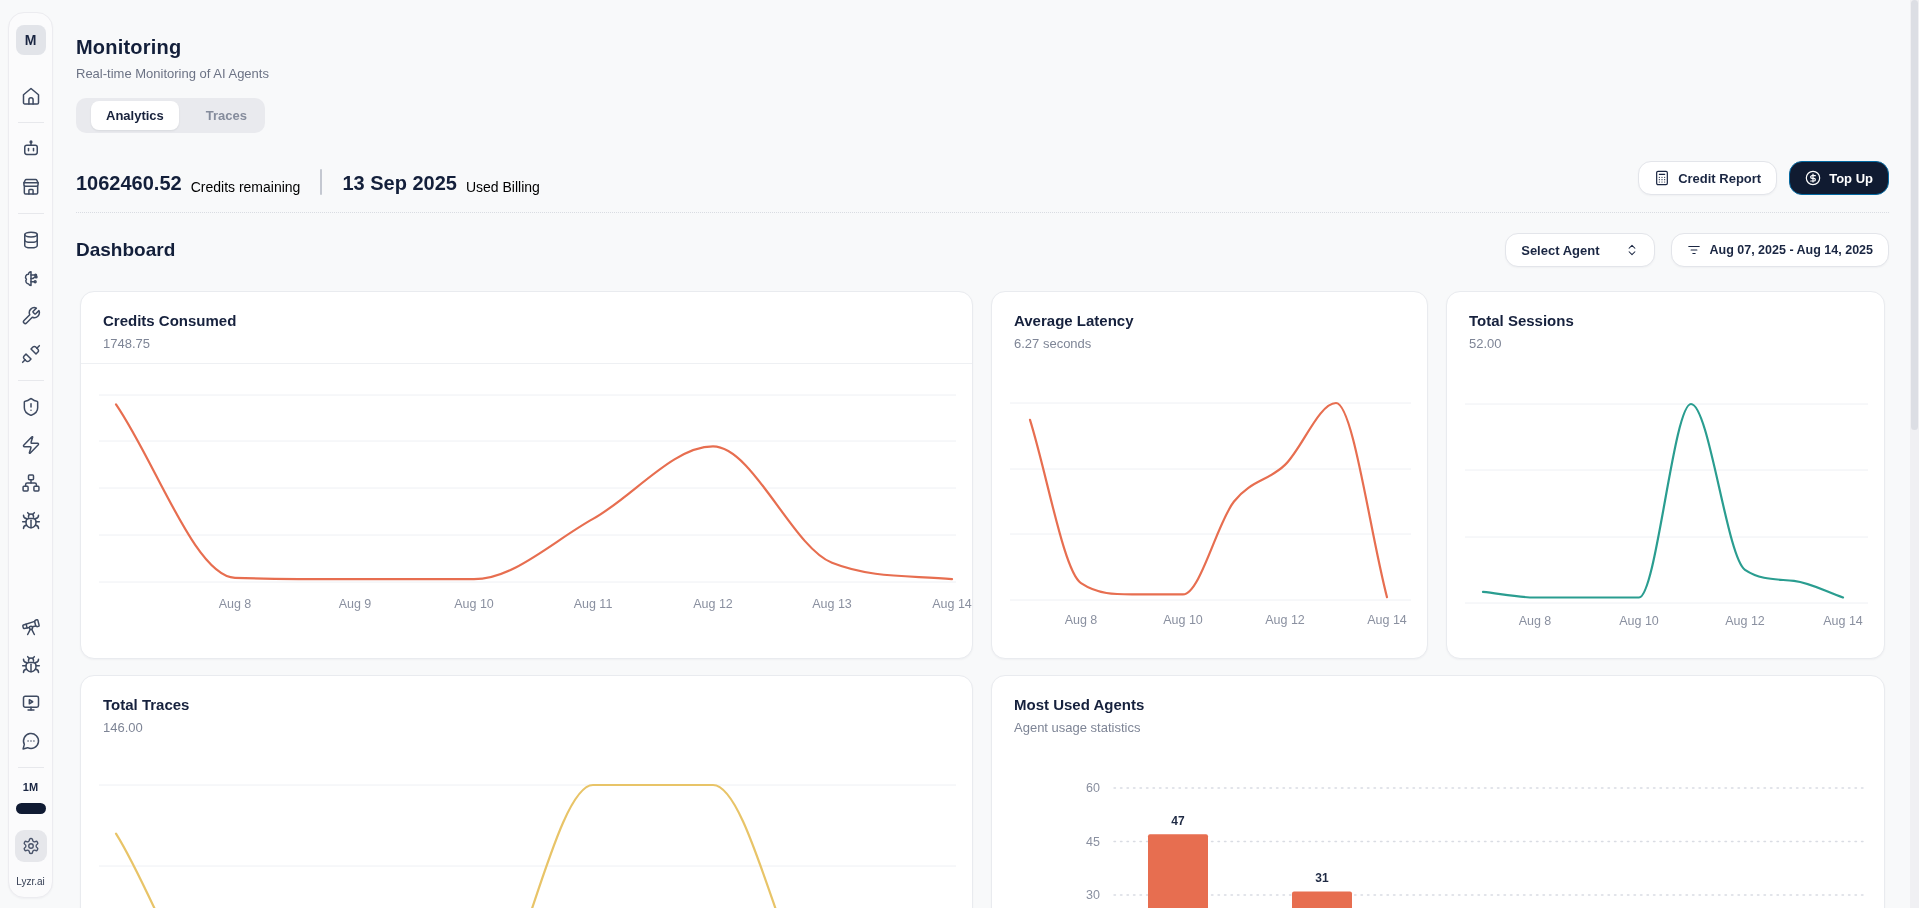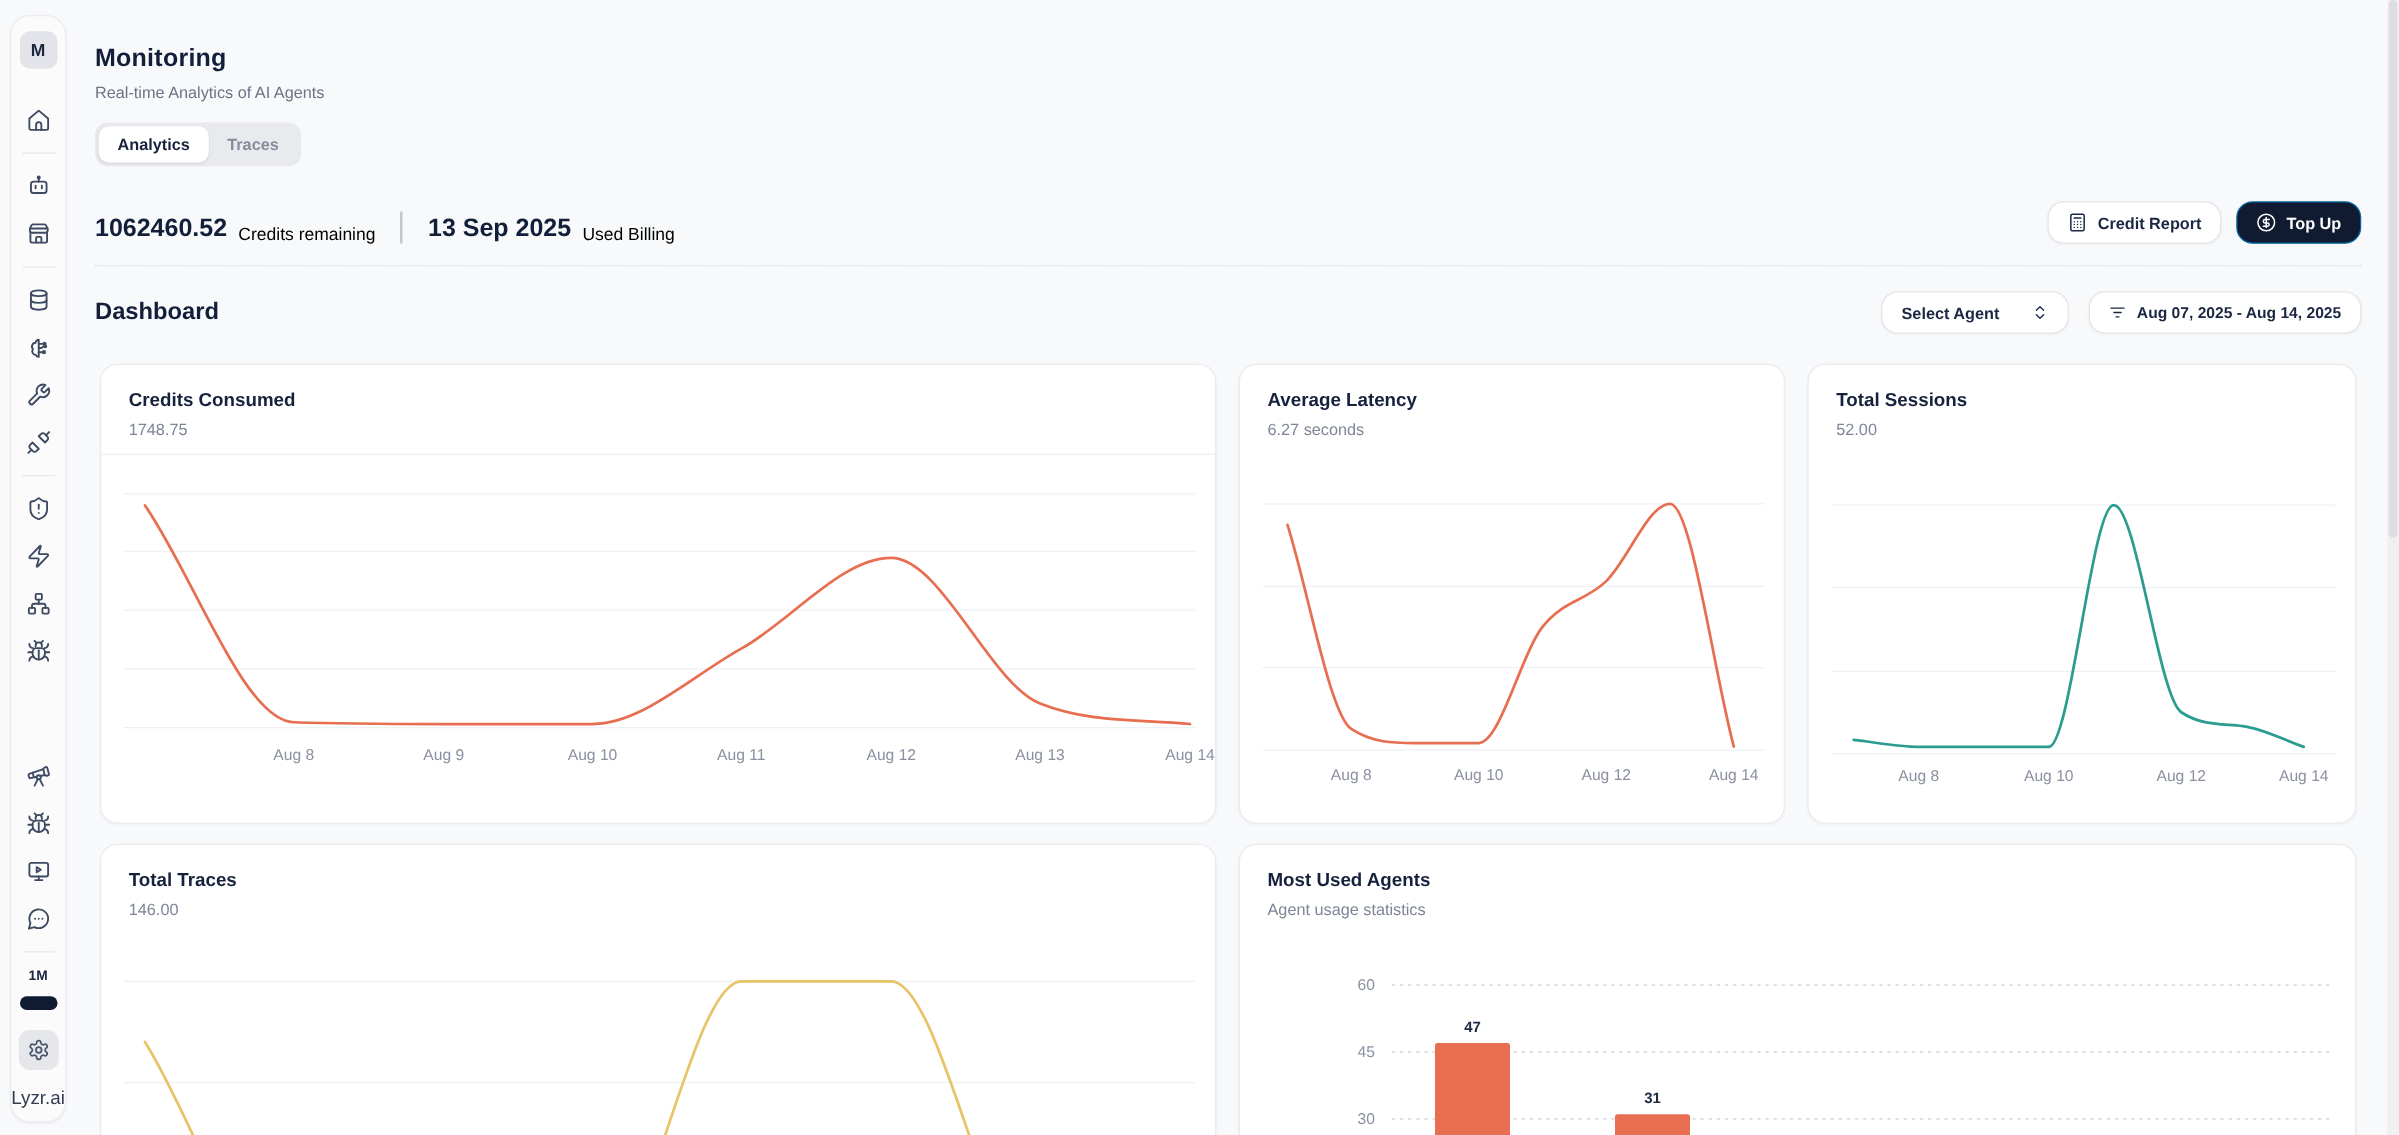--- a/index.html
+++ b/index.html
@@ -21,30 +21,30 @@
     width:28px; height:22px; display:flex; align-items:center; justify-content:center; color:#3e4a61; }
   .nav-btn svg { width:20px; height:20px; stroke:currentColor; fill:none; stroke-width:1.8;
     stroke-linecap:round; stroke-linejoin:round; }
   .sb-divider { width:26px; height:1px; background:#e7e8ec; margin:7px 0; }
   .sb-spacer { flex:1 1 auto; }
   .plan-label { font-size:11px; font-weight:700; color:#1a2642; margin:6px 0 10px; }
   .plan-pill { width:30px; height:11px; border-radius:6px; background:#101b33; margin-bottom:16px; }
   .gear-btn { width:32px; height:32px; border-radius:9px; background:#e6e7eb; border:none; cursor:pointer;
     display:flex; align-items:center; justify-content:center; color:#49536a; margin-bottom:14px; }
   .gear-btn svg { width:18px; height:18px; stroke:currentColor; fill:none; stroke-width:1.8; stroke-linecap:round; stroke-linejoin:round; }
-  .brand { font-size:15px; color:#333d52; }
+  .brand { font-size:10px; color:#333d52; }
 
   
   .main { position:absolute; left:76px; top:16px; width:1813px; height:908px; }
   .page-title { font-size:20px; font-weight:700; color:#131f3a; margin-top:20px; letter-spacing:.2px; }
   .page-subtitle { font-size:13px; color:#6c7385; margin-top:7px; }
 
   .tabs { display:inline-flex; background:#e9eaee; border-radius:10px; padding:3px; margin-top:17px; }
   .tab { border:none; background:transparent; color:#858c9c; font-size:13px; font-weight:600;
-    padding:7px 15px; border-radius:8px; cursor:pointer; font-family:inherit; }
+    padding:7px 15px; border-radius:8px; cursor:pointer; font-family:inherit;margin-left:12px; }
   .tab.active { background:#ffffff; color:#18223c; box-shadow:0 1px 2px rgba(16,24,40,.08); }
 
   .credits-row { display:flex; align-items:flex-end; margin-top:26px; height:36px; }
   .big-num { font-size:20px; font-weight:700; color:#131f3a; }
   .muted-lab { font-size:14px; color:#000000; margin-left:9px; }
   .v-divider { width:2px; height:26px; background:#c4c8d1; margin:0 20px; border-radius:1px; }
   .spacer { flex:1 1 auto; }
   .btn { display:inline-flex; align-items:center; gap:8px; height:34px; padding:0 15px; border-radius:13px;
     font-size:13px; font-weight:600; cursor:pointer; font-family:inherit; }
   .btn svg { width:16px; height:16px; stroke:currentColor; fill:none; stroke-width:1.8; stroke-linecap:round; stroke-linejoin:round; }
@@ -230,21 +230,21 @@
     <svg viewBox="0 0 24 24">
         <path d="M12.22 2h-.44a2 2 0 0 0-2 2v.18a2 2 0 0 1-1 1.73l-.43.25a2 2 0 0 1-2 0l-.15-.08a2 2 0 0 0-2.73.73l-.22.38a2 2 0 0 0 .73 2.73l.15.1a2 2 0 0 1 1 1.72v.51a2 2 0 0 1-1 1.74l-.15.09a2 2 0 0 0-.73 2.73l.22.38a2 2 0 0 0 2.73.73l.15-.08a2 2 0 0 1 2 0l.43.25a2 2 0 0 1 1 1.73V20a2 2 0 0 0 2 2h.44a2 2 0 0 0 2-2v-.18a2 2 0 0 1 1-1.73l.43-.25a2 2 0 0 1 2 0l.15.08a2 2 0 0 0 2.73-.73l.22-.39a2 2 0 0 0-.73-2.73l-.15-.08a2 2 0 0 1-1-1.74v-.5a2 2 0 0 1 1-1.74l.15-.09a2 2 0 0 0 .73-2.73l-.22-.38a2 2 0 0 0-2.73-.73l-.15.08a2 2 0 0 1-2 0l-.43-.25a2 2 0 0 1-1-1.73V4a2 2 0 0 0-2-2z"></path>
         <circle cx="12" cy="12" r="3"></circle>
       </svg>
   </button>
   <div class="brand">Lyzr.ai</div>
 </nav>
 
 <main class="main">
   <h1 class="page-title">Monitoring</h1>
-  <div class="page-subtitle">Real-time Analytics of AI Agents</div>
+  <div class="page-subtitle">Real-time Monitoring of AI Agents</div>
 
   <div class="tabs">
     <button class="tab active">Analytics</button>
     <button class="tab">Traces</button>
   </div>
 
   <div class="credits-row">
     <span class="big-num">1062460.52</span>
     <span class="muted-lab">Credits remaining</span>
     <span class="v-divider"></span>

